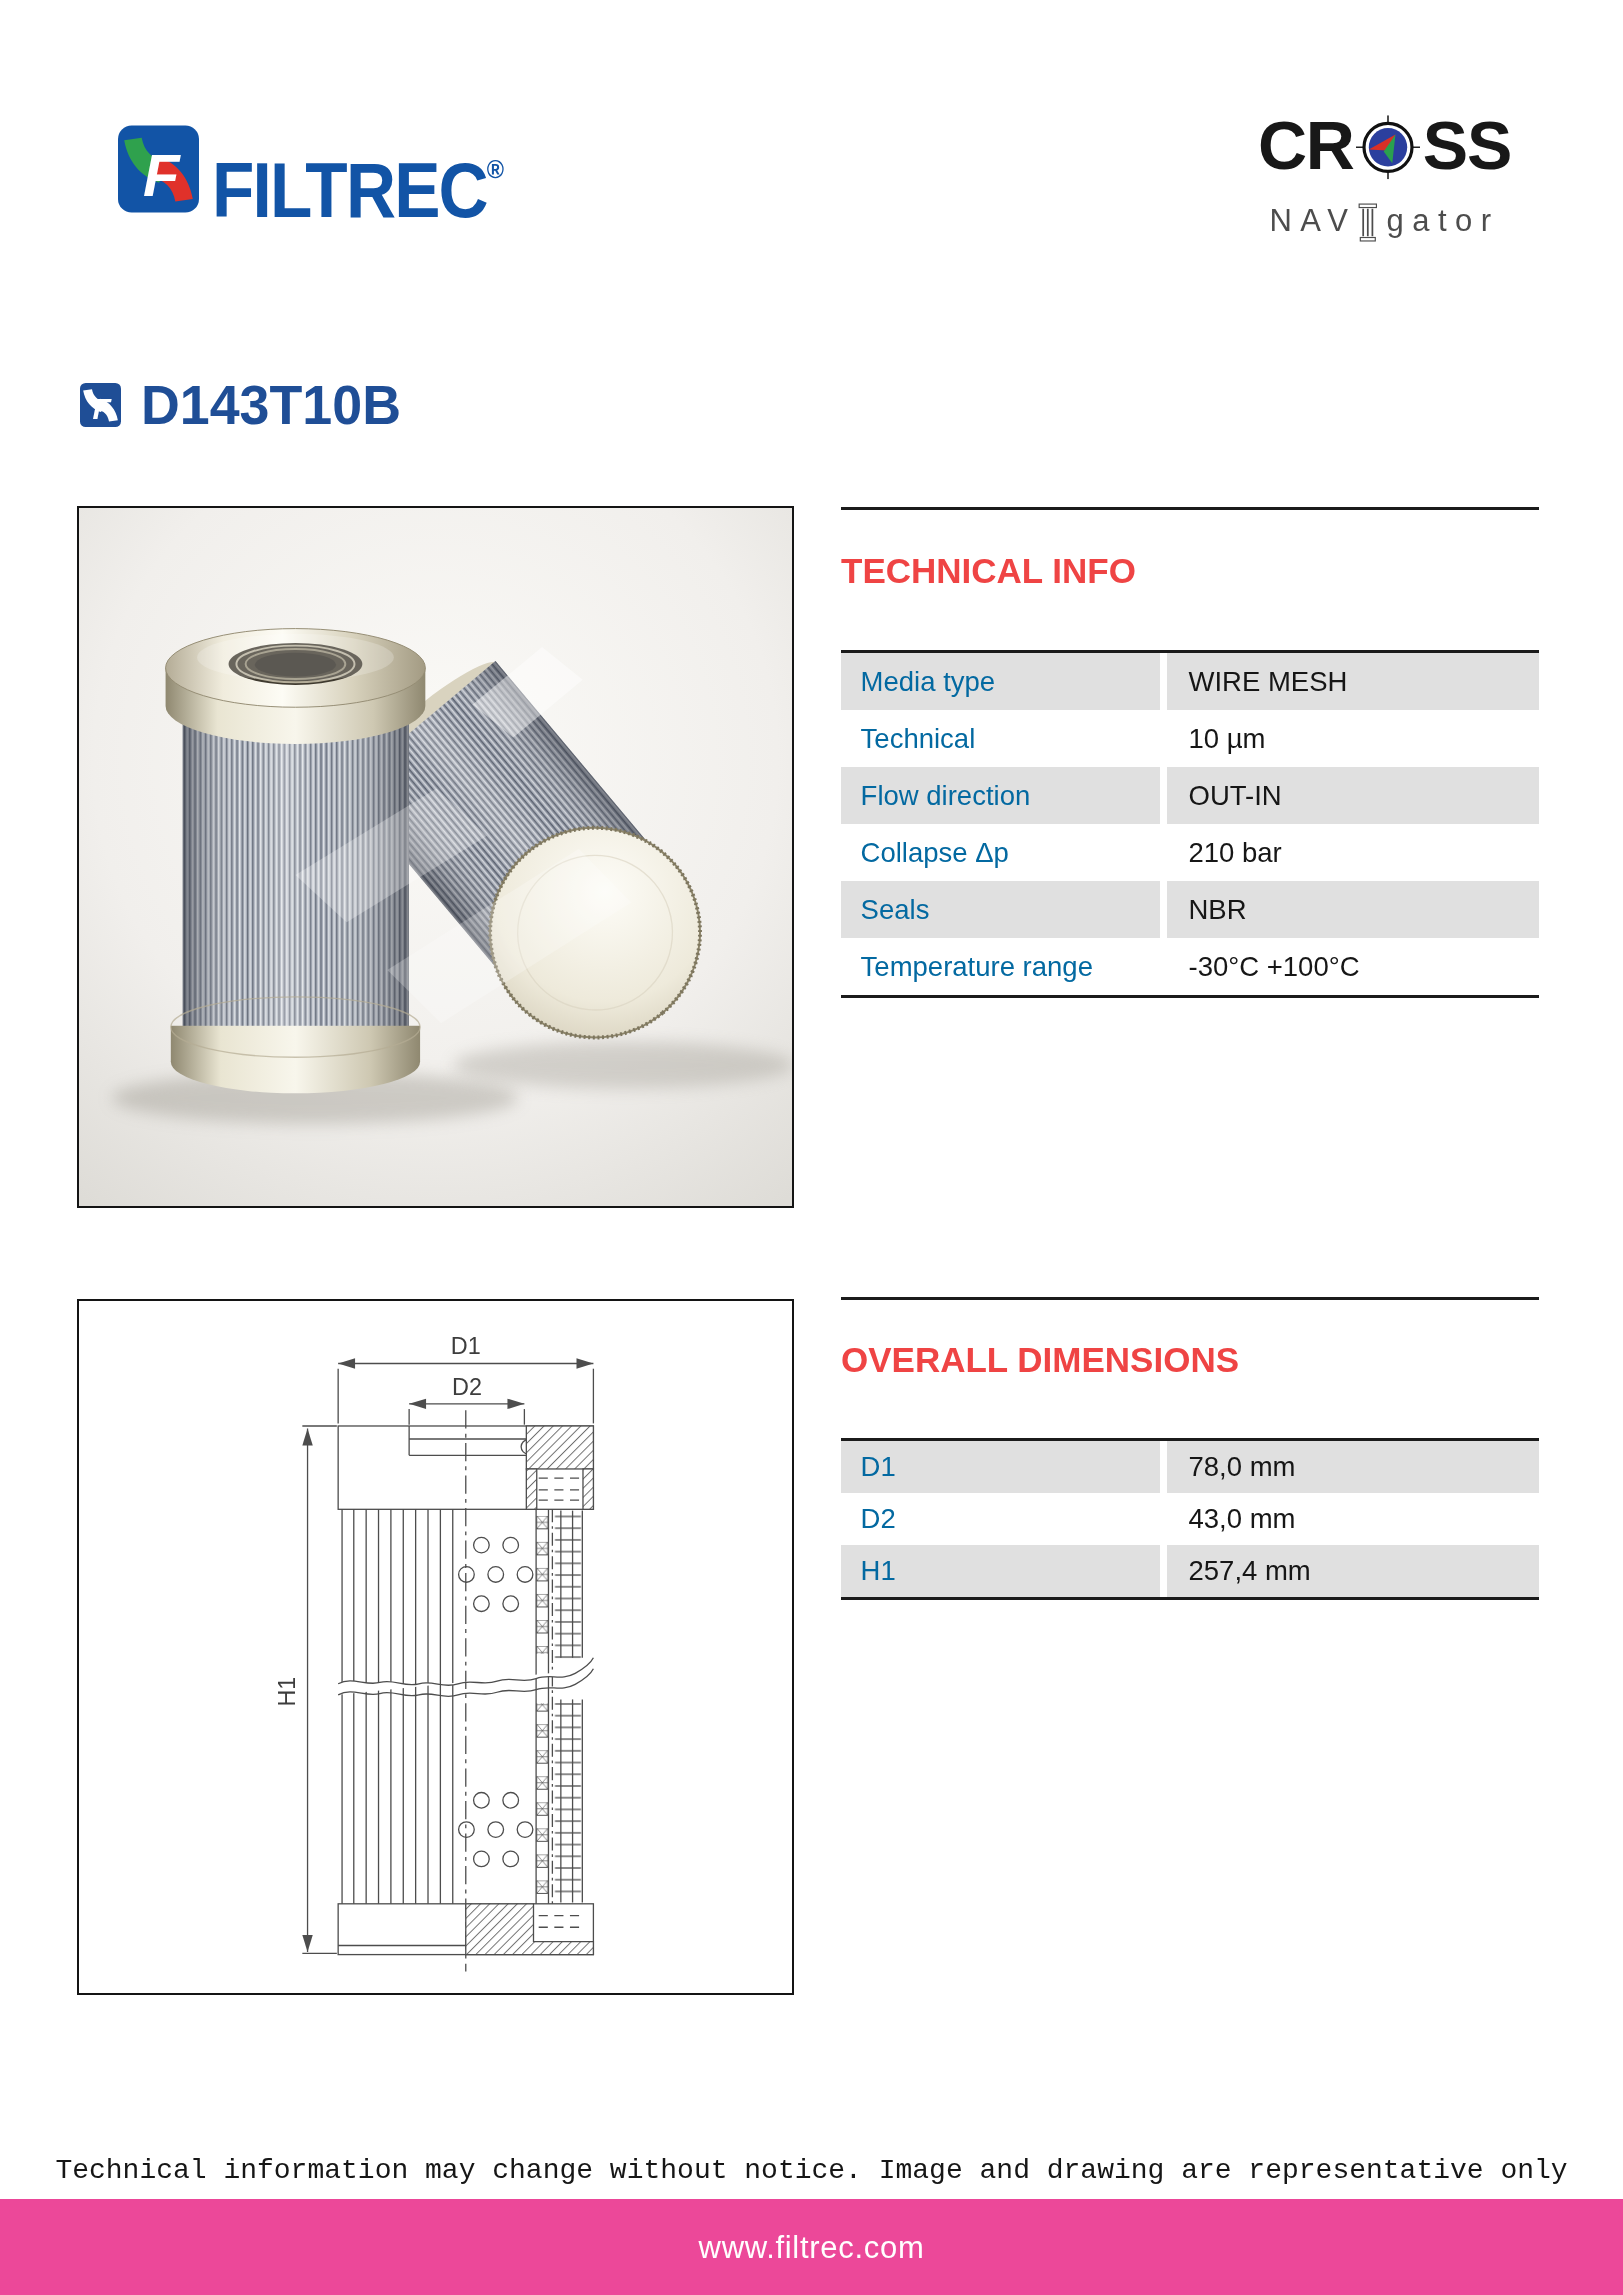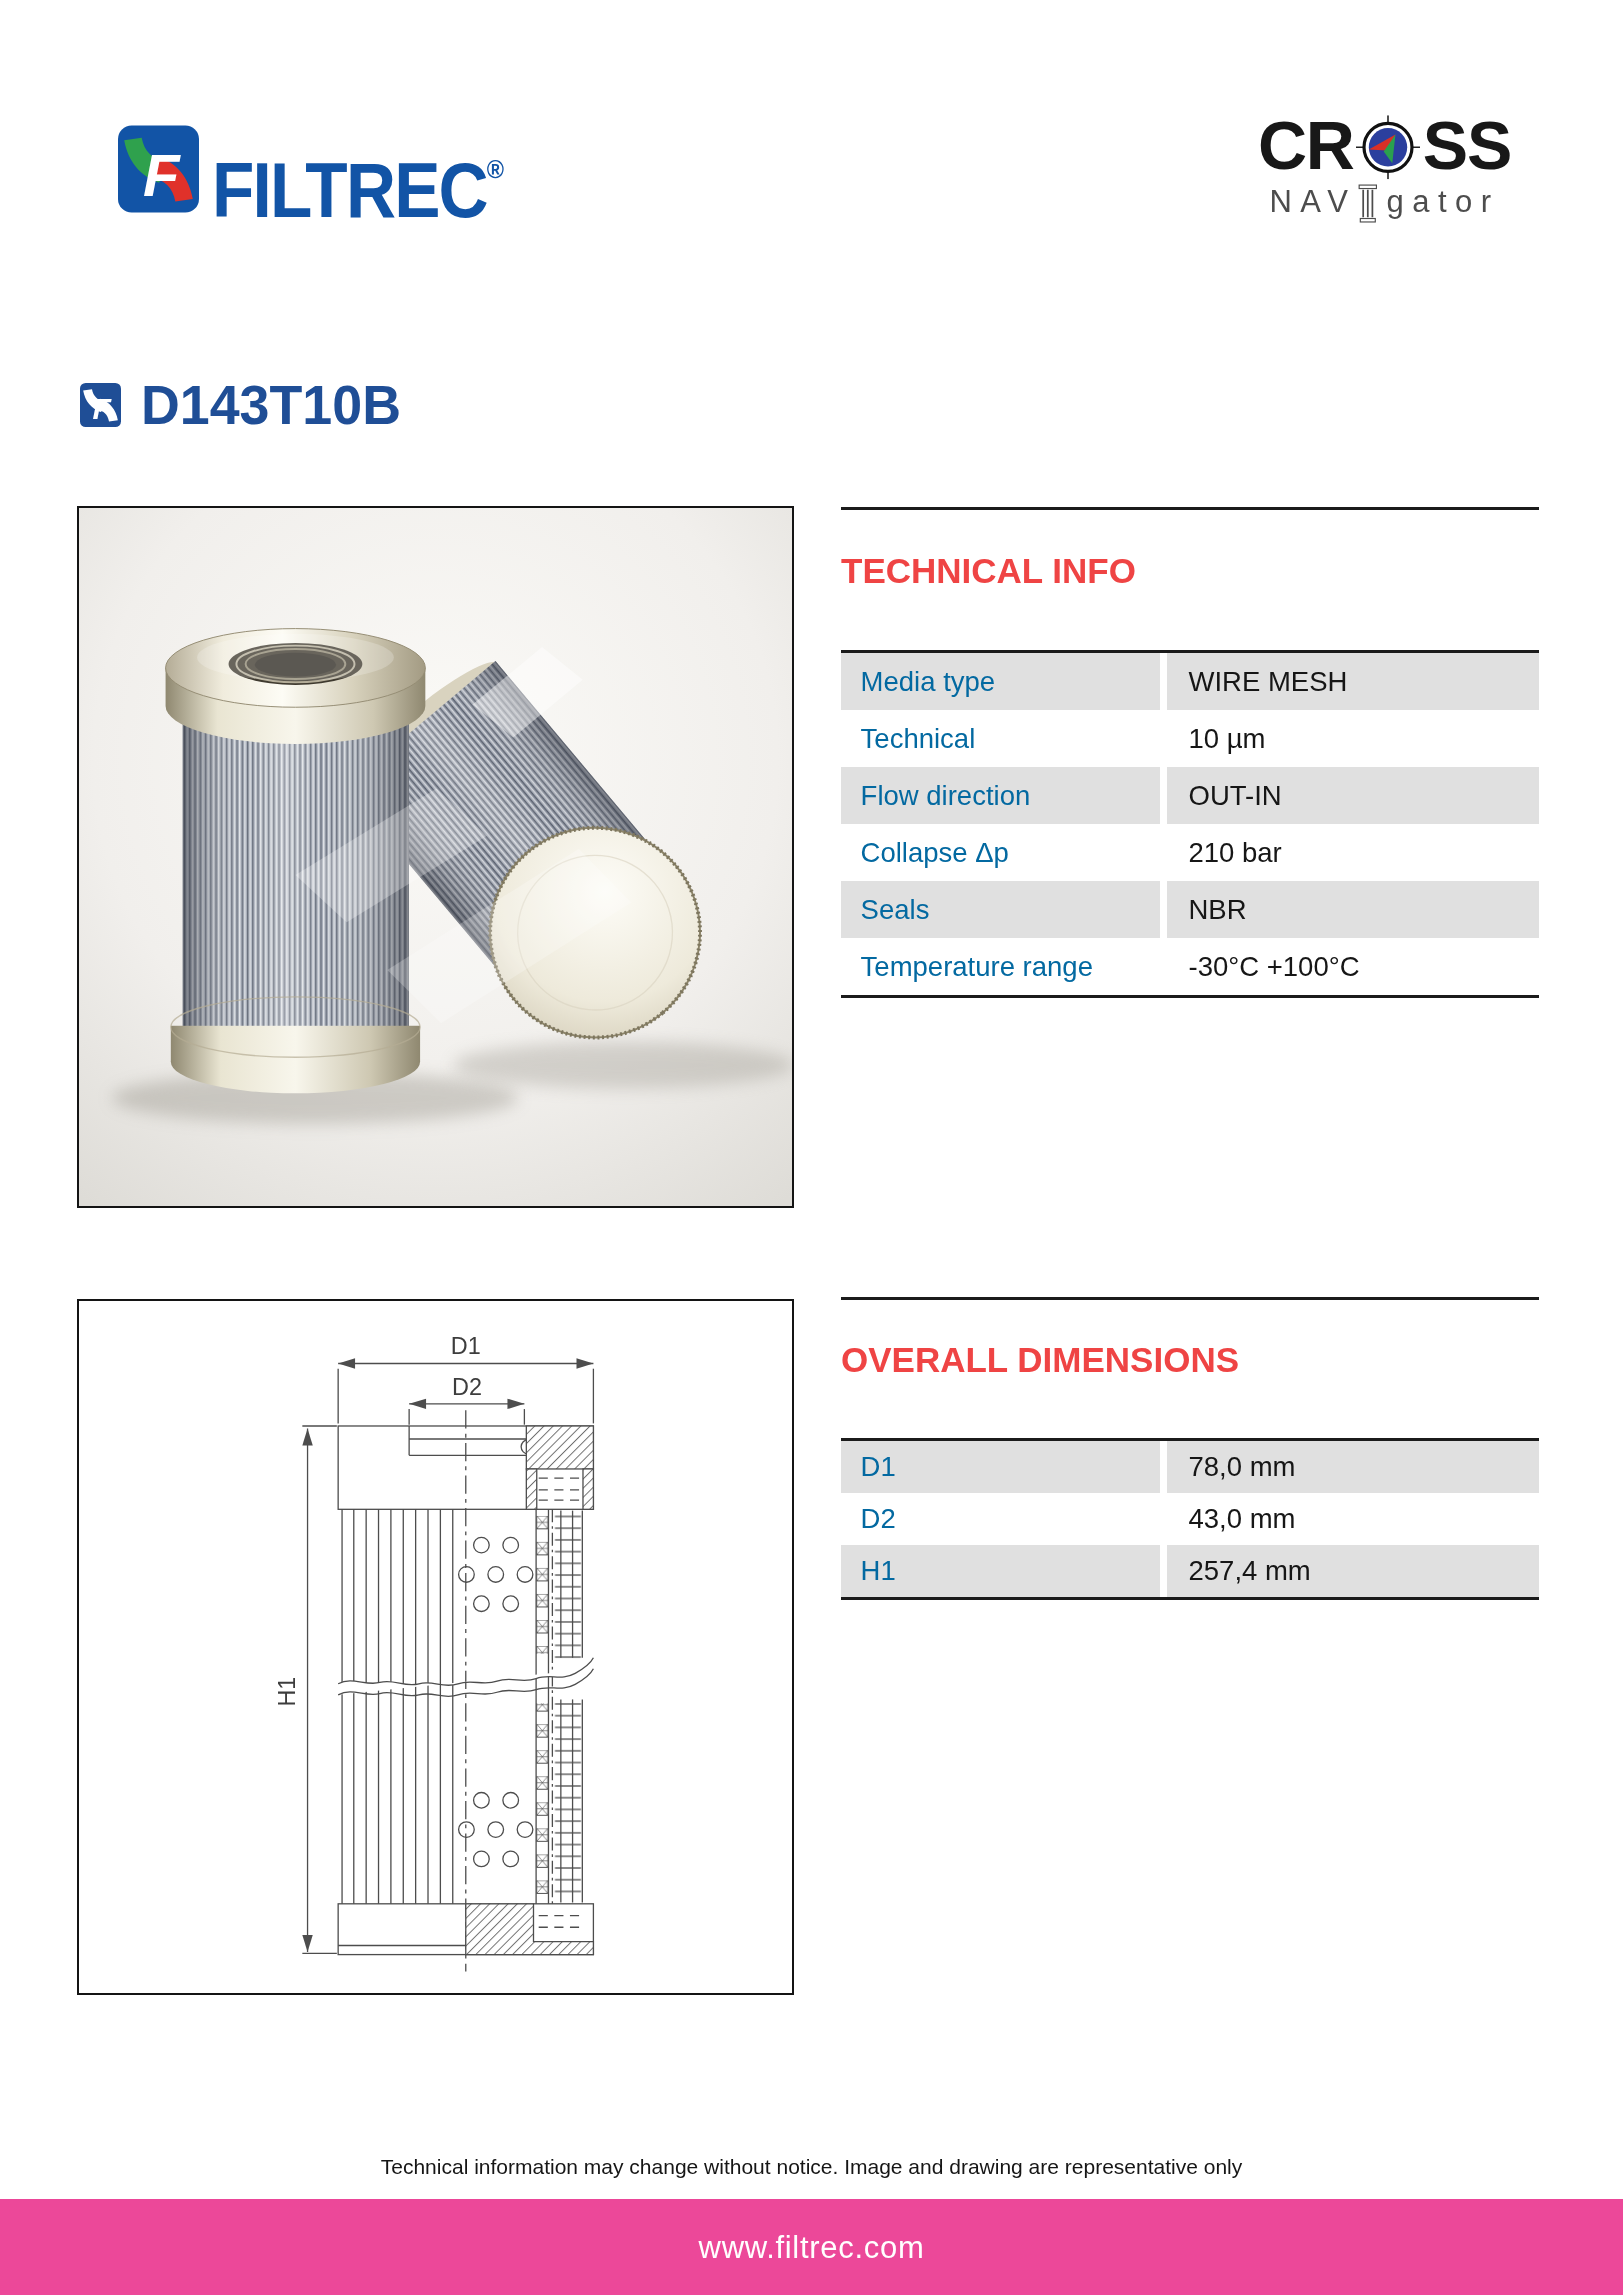--- a/index.html
+++ b/index.html
@@ -9,21 +9,21 @@
   
   .filtrec-logo{position:absolute;left:118px;top:123px;display:flex;align-items:flex-start;}
   .filtrec-word{font-size:77px;font-weight:bold;color:#1254A6;letter-spacing:-2px;
                 line-height:92px;margin-left:13px;transform:scaleX(.9);transform-origin:0 50%;white-space:nowrap;}
   .filtrec-word sup{font-size:26px;vertical-align:39px;letter-spacing:0;}
 
   .cross-logo{position:absolute;left:1247px;top:110px;width:275px;}
   .cross-row{display:flex;align-items:center;justify-content:center;
              font-size:68px;font-weight:bold;color:#181818;line-height:71px;letter-spacing:-1.3px;}
   .cross-row .compass{width:64px;height:64px;margin:0 2.6px;transform:translateY(1.3px);}
-  .nav-row{display:flex;align-items:center;justify-content:center;margin-top:0;
+  .nav-row{display:flex;align-items:center;justify-content:center;margin-top:19px;
            font-size:31px;color:#4d4d4d;letter-spacing:8.5px;line-height:37px;}
   .nav-row .column-ic{width:19.6px;height:41px;margin:0 9.2px 0 1.3px;transform:translateY(2.6px);}
 
   
   .product-title{position:absolute;left:80px;top:376px;display:flex;align-items:center;}
   .product-title h1{margin:0 0 0 19.6px;font-size:56px;font-weight:bold;color:#1F4E96;
                     letter-spacing:0;line-height:58px;transform:scaleX(.96);transform-origin:0 50%;}
   .product-mark{width:41px;height:54px;}
 
   
@@ -44,21 +44,21 @@
   .trow.gray .c1,.trow.gray .c2{background:#E0E0E0;}
   .trow.white .c1,.trow.white .c2{background:#ffffff;}
   .c1{width:319px;display:flex;align-items:center;padding-left:19.6px;box-sizing:border-box;
       font-size:27.5px;color:#0369a1;}
   .cgap{width:6.5px;background:#ffffff;}
   .c2{flex:1;display:flex;align-items:center;padding-left:22px;box-sizing:border-box;
       font-size:27.5px;color:#161616;}
 
   
   .footer-note{position:absolute;left:0;top:2155px;width:1623px;text-align:center;
-               font-size:21px;color:#161616;}
+               font-size:28px;color:#161616;font-family:Liberation Mono, monospace;}
   .footer-bar{position:absolute;left:0;top:2199px;width:1623px;height:97px;background:#ec4899;
               display:flex;align-items:center;justify-content:center;}
   .footer-bar span{color:#ffffff;font-size:31px;letter-spacing:0.7px;}
 </style>
 </head>
 <body>
 
 <div class="page">
 
   <div class="filtrec-logo">

